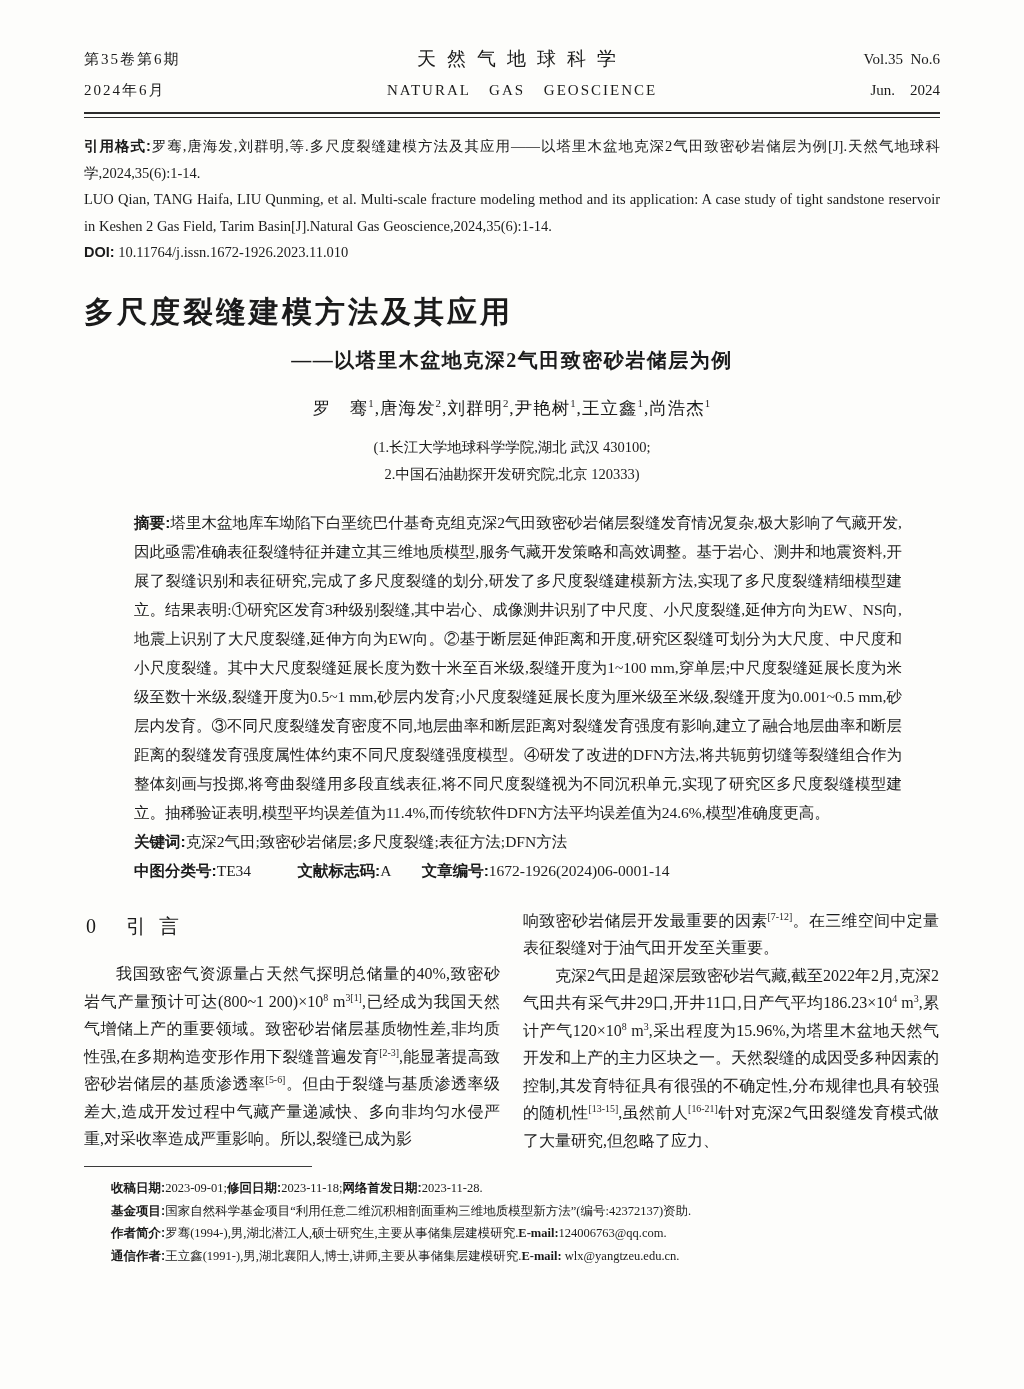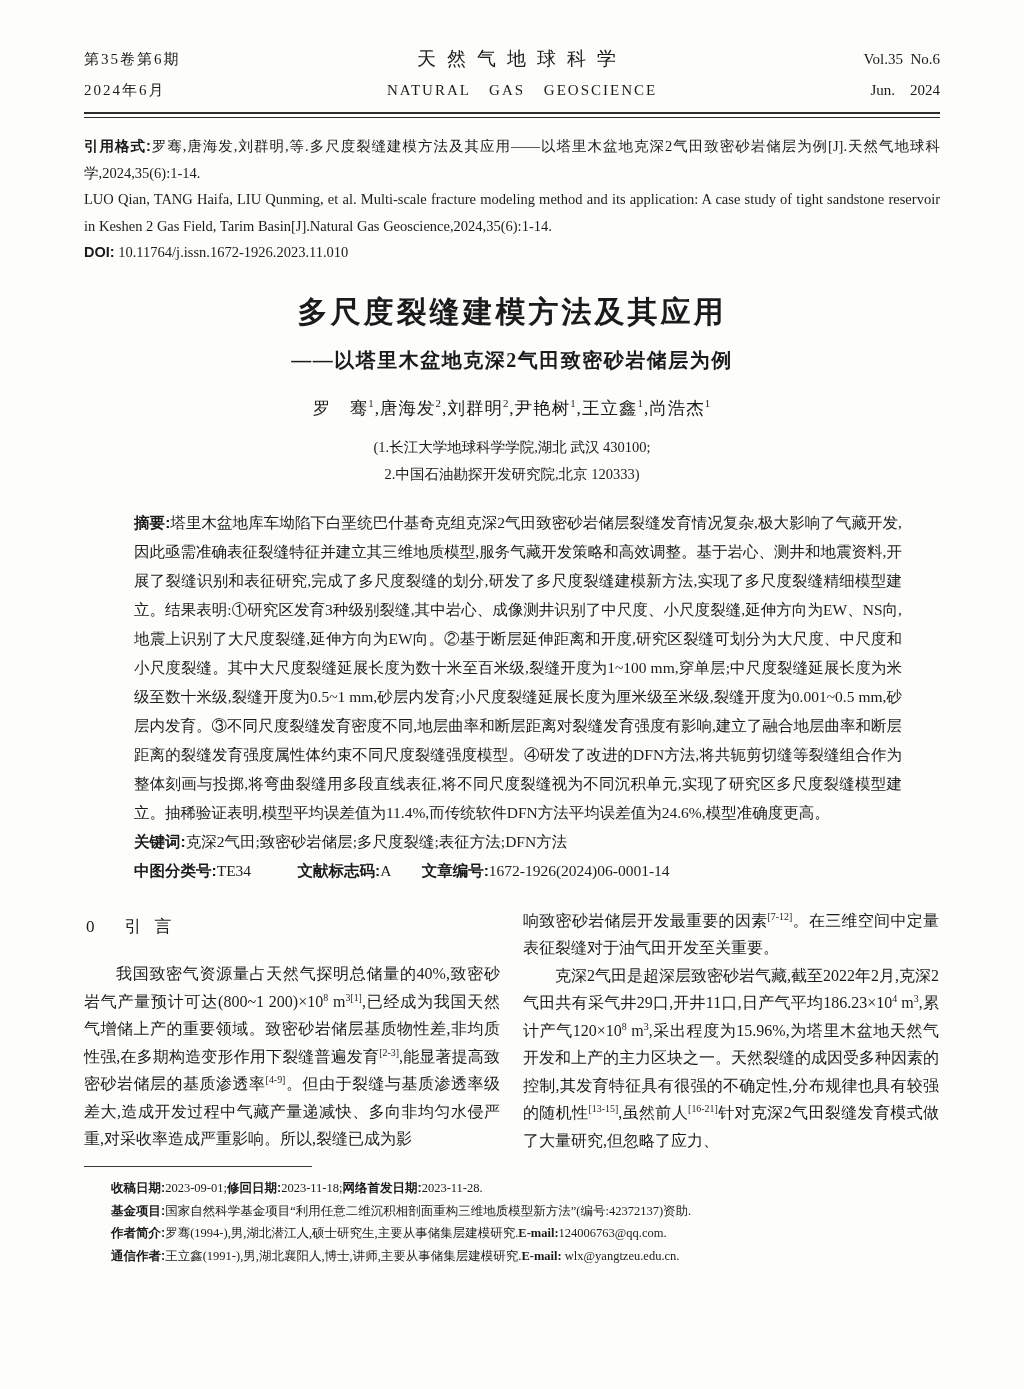--- a/index.html
+++ b/index.html
@@ -23,33 +23,33 @@
   .hdr-center{text-align:center;}
   .journal-cn{font-size:19px;letter-spacing:11px;font-weight:400;line-height:30px;}
   .journal-en{font-size:15px;letter-spacing:2px;word-spacing:13px;line-height:32px;}
   .hdr-right{text-align:right;}
   .keep-space{white-space:pre;}
   .rule-double{height:3px;border-top:2px solid #2c2c2c;border-bottom:1px solid #2c2c2c;margin-top:6px;}
   
   .cite{margin-top:15px;font-size:14.5px;line-height:26.5px;text-align:justify;}
   .cite p{margin:0;}
   
-  .title{margin-top:26px;text-align:center;font-size:30px;font-weight:700;
+  .title{margin-top:26px;font-size:30px;font-weight:700;
          font-family:"Liberation Sans","DejaVu Sans",sans-serif;letter-spacing:3px;}
   .subtitle{margin-top:14px;text-align:center;font-size:20px;font-weight:700;letter-spacing:1.5px;}
   .authors{margin-top:22px;text-align:center;font-size:17.5px;letter-spacing:1px;}
   .affils{margin-top:14px;text-align:center;font-size:14.5px;line-height:27px;}
   
   .abs-box{margin:20px 38px 0 50px;font-size:15.5px;line-height:29px;text-align:justify;}
   .abs-box p{margin:0;}
   .meta-line{margin-top:1px;}
   
   .columns{display:flex;gap:23px;margin-top:22px;}
   .col{width:416px;font-size:16px;line-height:27.5px;text-align:justify;}
-  .sec-head{font-size:17px;font-weight:500;margin:6px 0 20px 2px;}
+  .sec-head{font-size:20px;font-weight:500;margin:6px 0 20px 2px;}
   .sec-no{display:inline-block;margin-right:30px;}
   .sec-title{letter-spacing:13px;}
   .para{margin:0;}
   .para-indent{text-indent:2em;}
   
   .foot{margin-top:12px;}
   .foot-rule{width:228px;border-top:1.5px solid #3a3a3a;}
   .footnotes{margin-top:10px;padding-left:27px;font-size:12.5px;line-height:22.5px;}
   .footnotes p{margin:0;text-align:left;}
   
@@ -97,21 +97,21 @@
     <p><span class="b-label">摘要:</span><span>塔里木盆地库车坳陷下白垩统巴什基奇克组克深2气田致密砂岩储层裂缝发育情况复杂,极大影响了气藏开发,因此亟需准确表征裂缝特征并建立其三维地质模型,服务气藏开发策略和高效调整。基于岩心、测井和地震资料,开展了裂缝识别和表征研究,完成了多尺度裂缝的划分,研发了多尺度裂缝建模新方法,实现了多尺度裂缝精细模型建立。结果表明:①研究区发育3种级别裂缝,其中岩心、成像测井识别了中尺度、小尺度裂缝,延伸方向为EW、NS向,地震上识别了大尺度裂缝,延伸方向为EW向。②基于断层延伸距离和开度,研究区裂缝可划分为大尺度、中尺度和小尺度裂缝。其中大尺度裂缝延展长度为数十米至百米级,裂缝开度为1~100 mm,穿单层;中尺度裂缝延展长度为米级至数十米级,裂缝开度为0.5~1 mm,砂层内发育;小尺度裂缝延展长度为厘米级至米级,裂缝开度为0.001~0.5 mm,砂层内发育。③不同尺度裂缝发育密度不同,地层曲率和断层距离对裂缝发育强度有影响,建立了融合地层曲率和断层距离的裂缝发育强度属性体约束不同尺度裂缝强度模型。④研发了改进的DFN方法,将共轭剪切缝等裂缝组合作为整体刻画与投掷,将弯曲裂缝用多段直线表征,将不同尺度裂缝视为不同沉积单元,实现了研究区多尺度裂缝模型建立。抽稀验证表明,模型平均误差值为11.4%,而传统软件DFN方法平均误差值为24.6%,模型准确度更高。</span></p>
     <p class="meta-line"><span class="b-label">关键词:</span><span>克深2气田;致密砂岩储层;多尺度裂缝;表征方法;DFN方法</span></p>
     <p class="meta-line"><span class="b-label">中图分类号:</span><span>TE34　　　</span><span class="b-label">文献标志码:</span><span>A　　</span><span class="b-label">文章编号:</span><span>1672-1926(2024)06-0001-14</span></p>
   </div>
 
   <div class="columns">
     <div class="col">
       <div class="sec-head">
         <span class="sec-no">0</span><span class="sec-title">引言</span>
       </div>
-      <p class="para para-indent"><span>我国致密气资源量占天然气探明总储量的40%,致密砂岩气产量预计可达(800~1 200)×10</span><sup>8</sup><span> m</span><sup>3[1]</sup><span>,已经成为我国天然气增储上产的重要领域。致密砂岩储层基质物性差,非均质性强,在多期构造变形作用下裂缝普遍发育</span><sup>[2-3]</sup><span>,能显著提高致密砂岩储层的基质渗透率</span><sup>[4-9]</sup><span>。但由于裂缝与基质渗透率级差大,造成开发过程中气藏产量递减快、多向非均匀水侵严重,对采收率造成严重影响。所以,裂缝已成为影</span></p>
+      <p class="para para-indent"><span>我国致密气资源量占天然气探明总储量的40%,致密砂岩气产量预计可达(800~1 200)×10</span><sup>8</sup><span> m</span><sup>3[1]</sup><span>,已经成为我国天然气增储上产的重要领域。致密砂岩储层基质物性差,非均质性强,在多期构造变形作用下裂缝普遍发育</span><sup>[2-3]</sup><span>,能显著提高致密砂岩储层的基质渗透率</span><sup>[5-6]</sup><span>。但由于裂缝与基质渗透率级差大,造成开发过程中气藏产量递减快、多向非均匀水侵严重,对采收率造成严重影响。所以,裂缝已成为影</span></p>
     </div>
     <div class="col">
       <p class="para"><span>响致密砂岩储层开发最重要的因素</span><sup>[7-12]</sup><span>。在三维空间中定量表征裂缝对于油气田开发至关重要。</span></p>
       <p class="para para-indent"><span>克深2气田是超深层致密砂岩气藏,截至2022年2月,克深2气田共有采气井29口,开井11口,日产气平均186.23×10</span><sup>4</sup><span> m</span><sup>3</sup><span>,累计产气120×10</span><sup>8</sup><span> m</span><sup>3</sup><span>,采出程度为15.96%,为塔里木盆地天然气开发和上产的主力区块之一。天然裂缝的成因受多种因素的控制,其发育特征具有很强的不确定性,分布规律也具有较强的随机性</span><sup>[13-15]</sup><span>,虽然前人</span><sup>[16-21]</sup><span>针对克深2气田裂缝发育模式做了大量研究,但忽略了应力、</span></p>
     </div>
   </div>
 
   <div class="foot">
     <div class="foot-rule"></div>
     <div class="footnotes">

